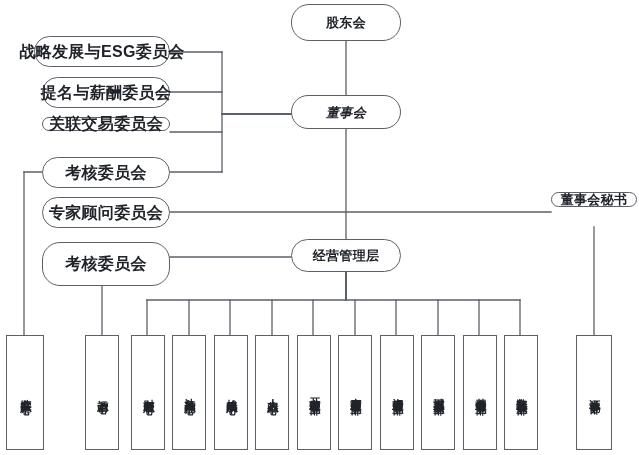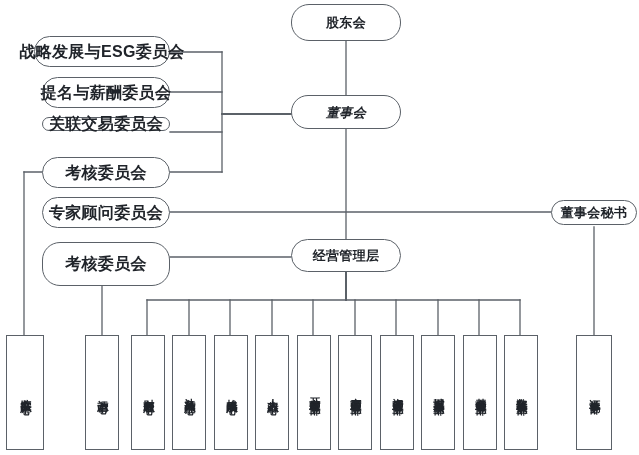--- a/index.html
+++ b/index.html
@@ -92,21 +92,21 @@
   </div>
 
   <div class="node rounded" style="left:291px;top:95px;width:110px;height:34px;font-style:italic;">
     <span class="label">董事会</span>
   </div>
 
   <div class="node rounded" style="left:291px;top:239px;width:110px;height:33px;">
     <span class="label">经营管理层</span>
   </div>
 
-  <div class="node rounded" style="left:551px;top:200px;width:86px;height:25px;">
+  <div class="node rounded" style="left:551px;top:192px;width:86px;height:15px;">
     <span class="label">董事会秘书</span>
   </div>
 
   <div class="node rounded wide" style="left:34px;top:36px;width:136px;height:31px;">
     <span class="label">战略发展与ESG委员会</span>
   </div>
   <div class="node rounded wide" style="left:42px;top:77px;width:128px;height:31px;">
     <span class="label">提名与薪酬委员会</span>
   </div>
   <div class="node rounded wide" style="left:42px;top:117px;width:128px;height:14px;">

